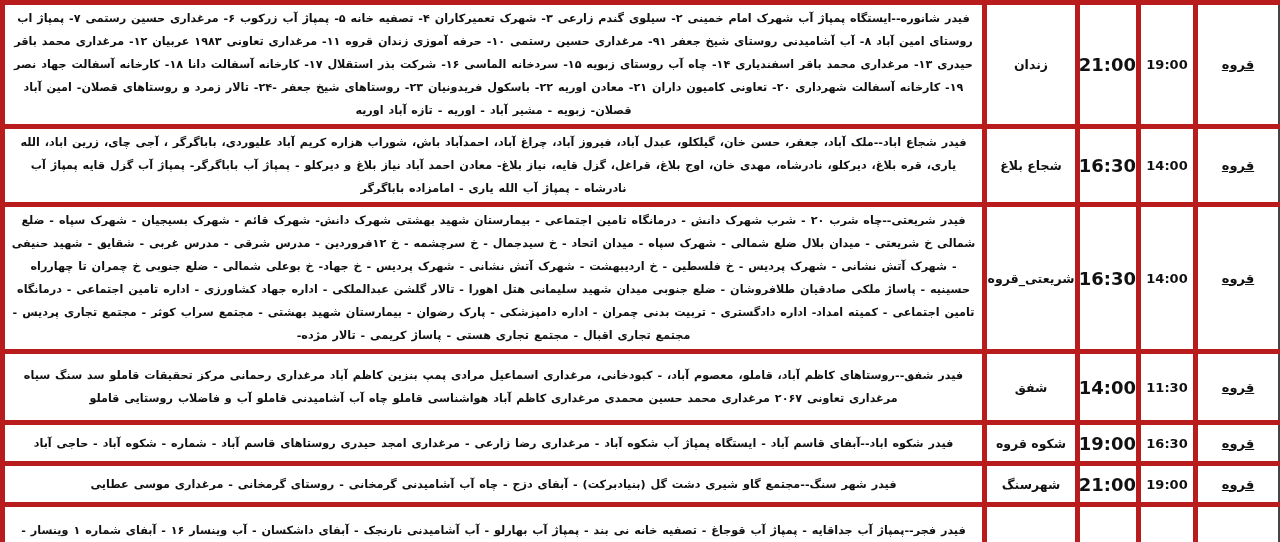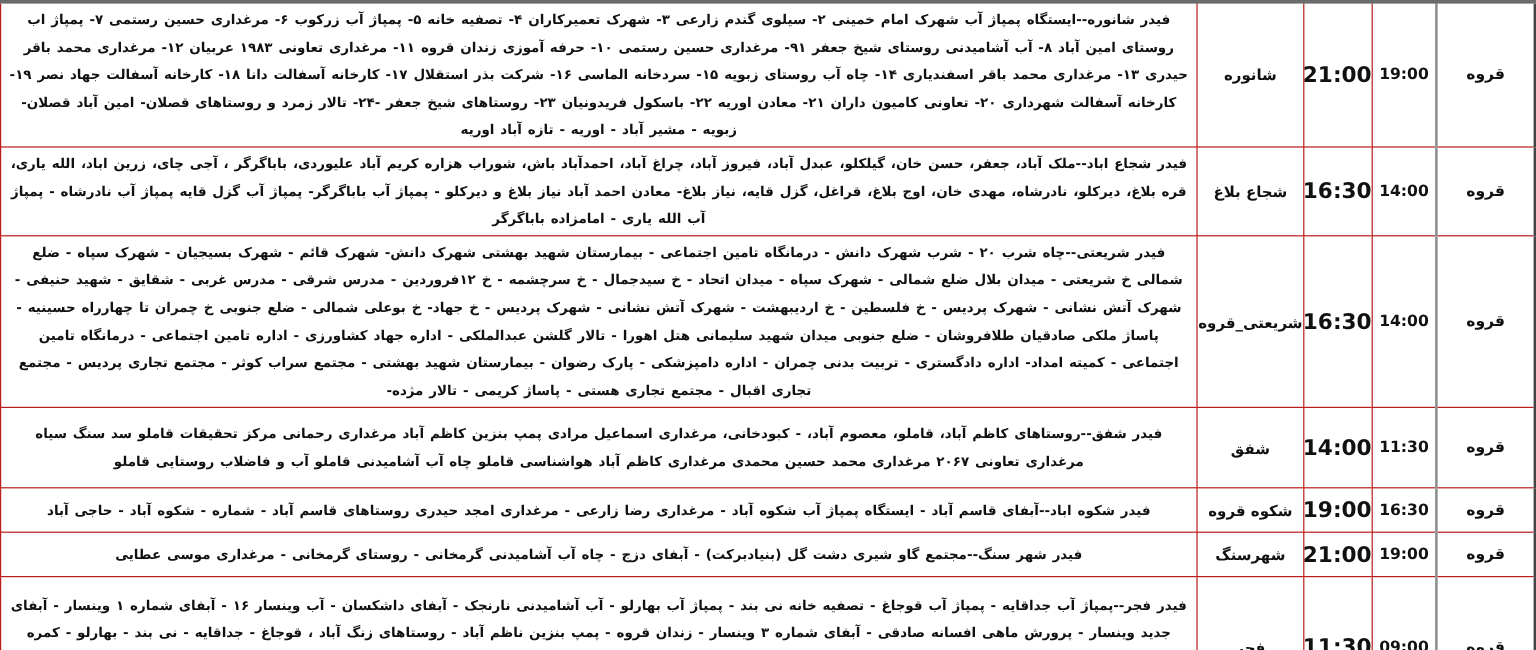--- a/index.html
+++ b/index.html
@@ -9,27 +9,27 @@
       color: #111;
     }
     table.schedule {
       width: 1280px;
       border-collapse: collapse;
       direction: rtl;
       table-layout: fixed;
       border-top: 3px solid #6b6b6b;
     }
     table.schedule td {
-      border: 1px solid #b91c1c;
+      border: 5px solid #b91c1c;
       text-align: center;
       vertical-align: middle;
       font-weight: bold;
       padding: 0;
     }
-    td.c-city { width: 80px; font-size: 13px; }
+    td.c-city { width: 80px; font-size: 13px; text-decoration: underline; }
     td.c-start { width: 52px; font-size: 13px; }
     td.c-end { width: 56px; font-size: 18px; }
     td.c-feeder { width: 88px; font-size: 12.5px; }
     td.c-areas {
       font-size: 11.2px;
       line-height: 23px;
       padding: 2px 6px !important;
       text-align: center;
       word-spacing: 1px;
     }
@@ -45,21 +45,21 @@
   </style>
 </head>
 <body>
 
 <table class="schedule">
   <tbody>
     <tr class="r1">
       <td class="c-city">قروه</td>
       <td class="c-start">19:00</td>
       <td class="c-end">21:00</td>
-      <td class="c-feeder">شانوره</td>
+      <td class="c-feeder">زندان</td>
       <td class="c-areas">فیدر شانوره--ایستگاه پمپاژ آب شهرک امام خمینی ۲- سیلوی گندم زارعی ۳- شهرک تعمیرکاران ۴- تصفیه خانه ۵- پمپاژ آب زرکوب ۶- مرغداری حسین رستمی ۷- پمپاژ اب روستای امین آباد ۸- آب آشامیدنی روستای شیخ جعفر ۹۱- مرغداری حسین رستمی ۱۰- حرفه آموزی زندان قروه ۱۱- مرغداری تعاونی ۱۹۸۳ عربیان ۱۲- مرغداری محمد باقر حیدری ۱۳- مرغداری محمد باقر اسفندیاری ۱۴- چاه آب روستای زبویه ۱۵- سردخانه الماسی ۱۶- شرکت بذر استقلال ۱۷- کارخانه آسفالت دانا ۱۸- کارخانه آسفالت جهاد نصر ۱۹- کارخانه آسفالت شهرداری ۲۰- تعاونی کامیون داران ۲۱- معادن اوریه ۲۲- باسکول فریدونیان ۲۳- روستاهای شیخ جعفر -۲۴- تالار زمرد و روستاهای قصلان- امین آباد قصلان- زبویه - مشیر آباد - اوریه - تازه آباد اوریه</td>
     </tr>
     <tr class="r2">
       <td class="c-city">قروه</td>
       <td class="c-start">14:00</td>
       <td class="c-end">16:30</td>
       <td class="c-feeder">شجاع بلاغ</td>
       <td class="c-areas">فیدر شجاع اباد--ملک آباد، جعفر، حسن خان، گیلکلو، عبدل آباد، فیروز آباد، چراغ آباد، احمدآباد باش، شوراب هزاره کریم آباد علیوردی، باباگرگر ، آجی چای، زرین اباد، الله یاری، قره بلاغ، دیرکلو، نادرشاه، مهدی خان، اوج بلاغ، قراغل، گزل قایه، نیاز بلاغ- معادن احمد آباد نیاز بلاغ و دیرکلو - پمپاژ آب باباگرگر- پمپاژ آب گزل قایه پمپاژ آب نادرشاه - پمپاژ آب الله یاری - امامزاده باباگرگر</td>
     </tr>
     <tr class="r3">

